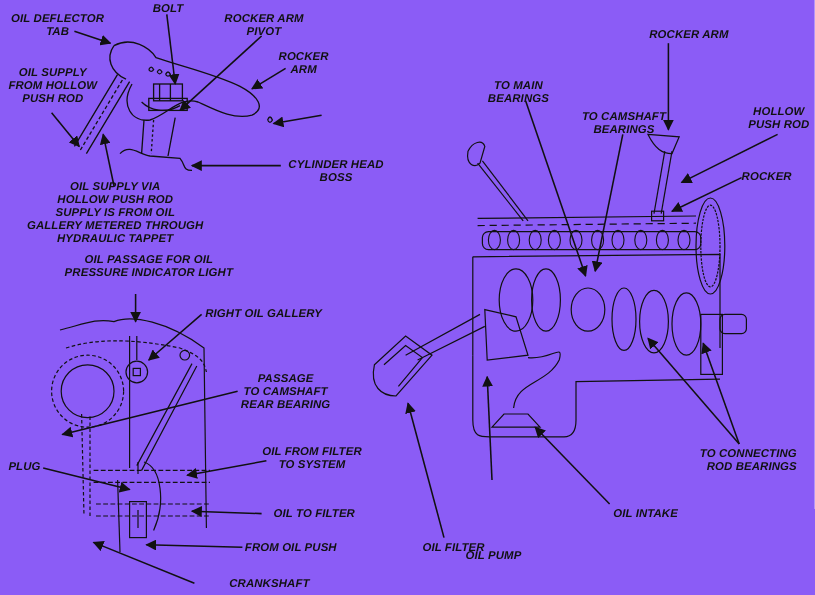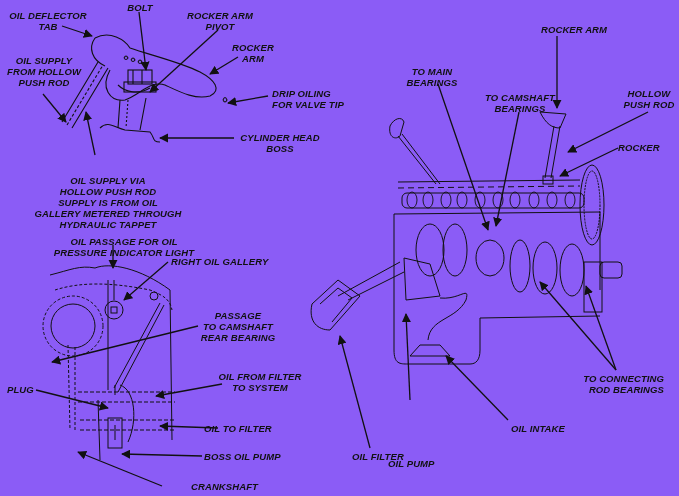--- a/index.html
+++ b/index.html
@@ -164,41 +164,39 @@
 <div class="lbl c" style="left:3px;top:10px;width:90px;">OIL DEFLECTOR
 TAB</div>
 <div class="lbl c" style="left:125px;top:2px;width:30px;">BOLT</div>
 <div class="lbl c" style="left:182px;top:10px;width:76px;">ROCKER ARM
 PIVOT</div>
 <div class="lbl c" style="left:228px;top:42px;width:50px;">ROCKER
 ARM</div>
 <div class="lbl c" style="left:6px;top:55px;width:76px;">OIL SUPPLY
 FROM HOLLOW
 PUSH ROD</div>
-<div class="lbl l" style="left:272px;top:88px;">DRIP OILING
-FOR VALVE TIP</div>
 <div class="lbl c" style="left:236px;top:132px;width:88px;">CYLINDER HEAD
 BOSS</div>
-<div class="lbl c" style="left:28px;top:150px;width:160px;margin-top:25px;">OIL SUPPLY VIA
+<div class="lbl c" style="left:16px;top:150px;width:160px;">OIL SUPPLY VIA
 HOLLOW PUSH ROD
 SUPPLY IS FROM OIL
 GALLERY METERED THROUGH
 HYDRAULIC TAPPET</div>
 
-<div class="lbl c" style="left:44px;top:236px;width:160px;text-align:center;">OIL PASSAGE FOR OIL
+<div class="lbl c" style="left:44px;top:211px;width:160px;text-align:center;">OIL PASSAGE FOR OIL
 PRESSURE INDICATOR LIGHT</div>
 <div class="lbl l" style="left:171px;top:256px;">RIGHT OIL GALLERY</div>
 <div class="lbl c" style="left:198px;top:310px;width:80px;">PASSAGE
 TO CAMSHAFT
 REAR BEARING</div>
 <div class="lbl c" style="left:212px;top:371px;width:96px;text-align:center;">OIL FROM FILTER
 TO SYSTEM</div>
 <div class="lbl l" style="left:7px;top:384px;">PLUG</div>
-<div class="lbl l" style="left:204px;top:423px;">OIL TO FILTER</div>
-<div class="lbl l" style="left:204px;top:451px;">BOSS OIL PUMP</div>
+<div class="lbl l" style="left:228px;top:423px;">OIL TO FILTER</div>
+<div class="lbl l" style="left:204px;top:451px;">FROM OIL PUSH</div>
 <div class="lbl l" style="left:163px;top:481px;margin-left:28px;">CRANKSHAFT</div>
 
 <div class="lbl l" style="left:541px;top:24px;">ROCKER ARM</div>
 <div class="lbl c" style="left:402px;top:66px;width:60px;">TO MAIN
 BEARINGS</div>
 <div class="lbl c" style="left:482px;top:92px;width:76px;">TO CAMSHAFT
 BEARINGS</div>
 <div class="lbl c" style="left:620px;top:88px;width:58px;text-align:center;">HOLLOW
 PUSH ROD</div>
 <div class="lbl l" style="left:618px;top:142px;">ROCKER</div>

